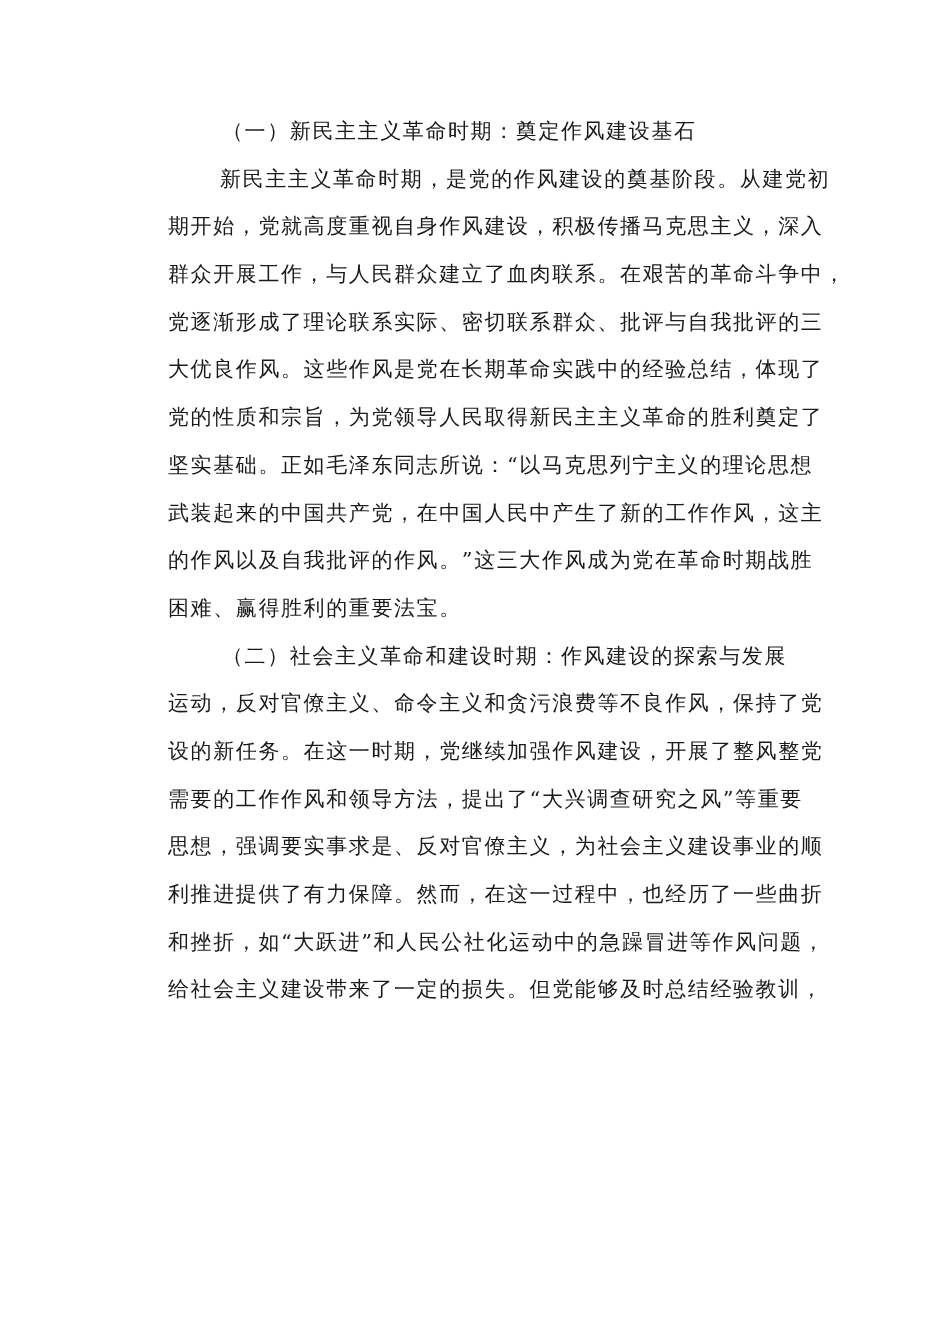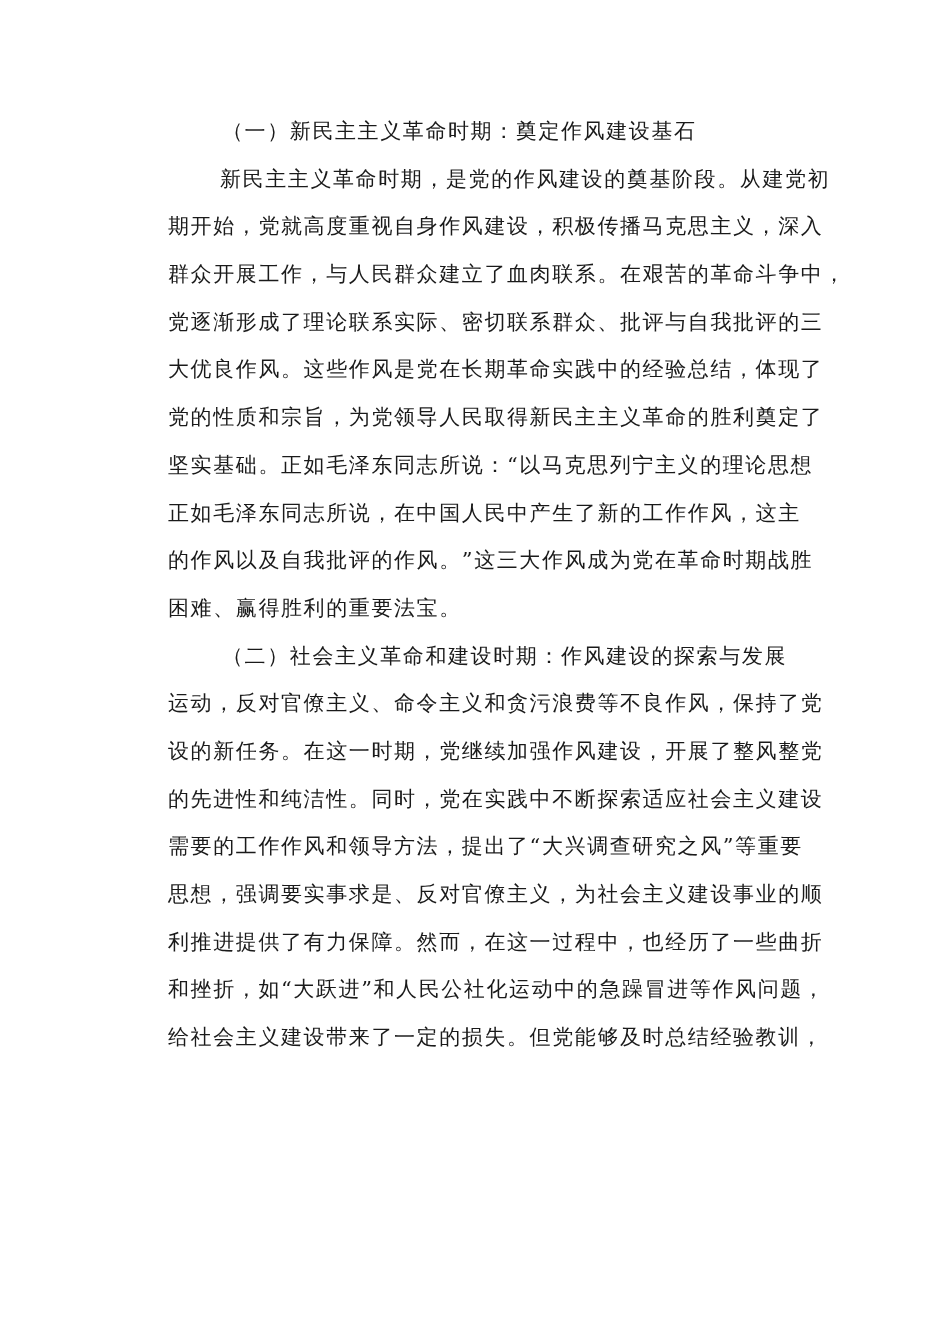--- a/index.html
+++ b/index.html
@@ -37,26 +37,25 @@
 
 <div class="page">
   <div class="line indent-heading">（一）新民主主义革命时期：奠定作风建设基石</div>
   <div class="line indent-para">新民主主义革命时期，是党的作风建设的奠基阶段。从建党初</div>
   <div class="line">期开始，党就高度重视自身作风建设，积极传播马克思主义，深入</div>
   <div class="line">群众开展工作，与人民群众建立了血肉联系。在艰苦的革命斗争中，</div>
   <div class="line">党逐渐形成了理论联系实际、密切联系群众、批评与自我批评的三</div>
   <div class="line">大优良作风。这些作风是党在长期革命实践中的经验总结，体现了</div>
   <div class="line">党的性质和宗旨，为党领导人民取得新民主主义革命的胜利奠定了</div>
   <div class="line">坚实基础。正如毛泽东同志所说：“以马克思列宁主义的理论思想</div>
-  <div class="line">正如毛泽东同志所说，在中国人民中产生了新的工作作风，这主</div>
+  <div class="line">武装起来的中国共产党，在中国人民中产生了新的工作作风，这主</div>
   <div class="line">的作风以及自我批评的作风。”这三大作风成为党在革命时期战胜</div>
   <div class="line">困难、赢得胜利的重要法宝。</div>
 
   <div class="line indent-heading">（二）社会主义革命和建设时期：作风建设的探索与发展</div>
   <div class="line">运动，反对官僚主义、命令主义和贪污浪费等不良作风，保持了党</div>
   <div class="line">设的新任务。在这一时期，党继续加强作风建设，开展了整风整党</div>
-  <div class="line">的先进性和纯洁性。同时，党在实践中不断探索适应社会主义建设</div>
   <div class="line">需要的工作作风和领导方法，提出了“大兴调查研究之风”等重要</div>
   <div class="line">思想，强调要实事求是、反对官僚主义，为社会主义建设事业的顺</div>
   <div class="line">利推进提供了有力保障。然而，在这一过程中，也经历了一些曲折</div>
   <div class="line">和挫折，如“大跃进”和人民公社化运动中的急躁冒进等作风问题，</div>
   <div class="line">给社会主义建设带来了一定的损失。但党能够及时总结经验教训，</div>
 </div>
 
 </body></html>

